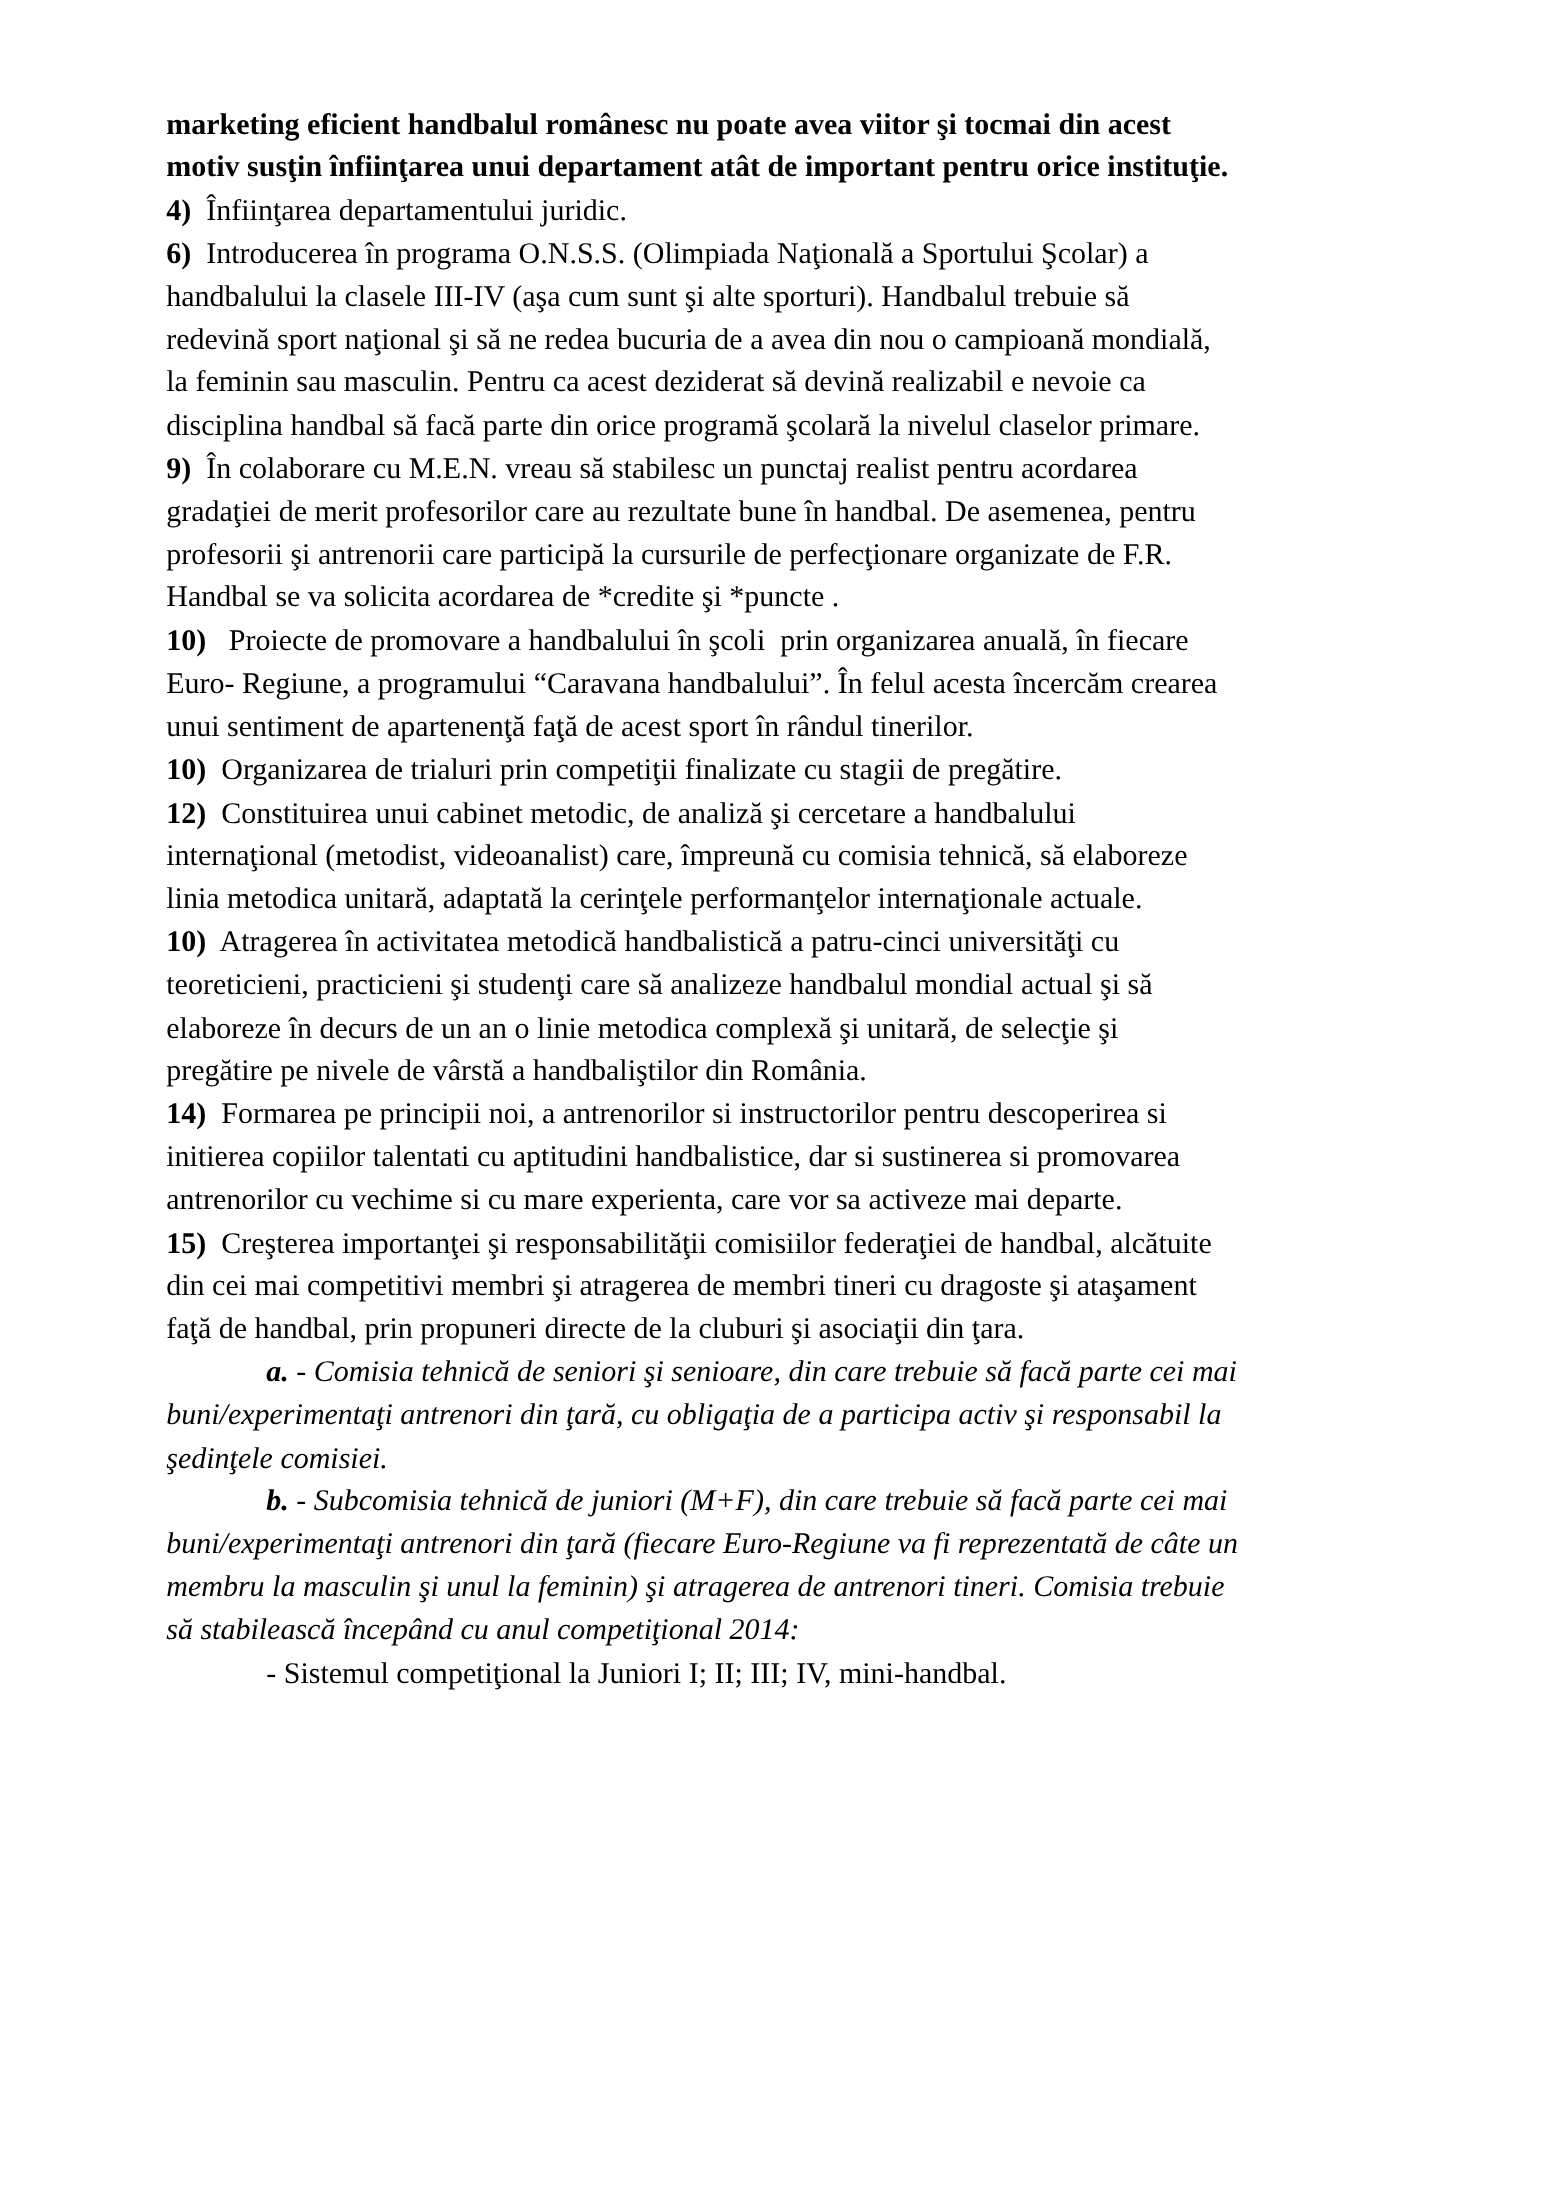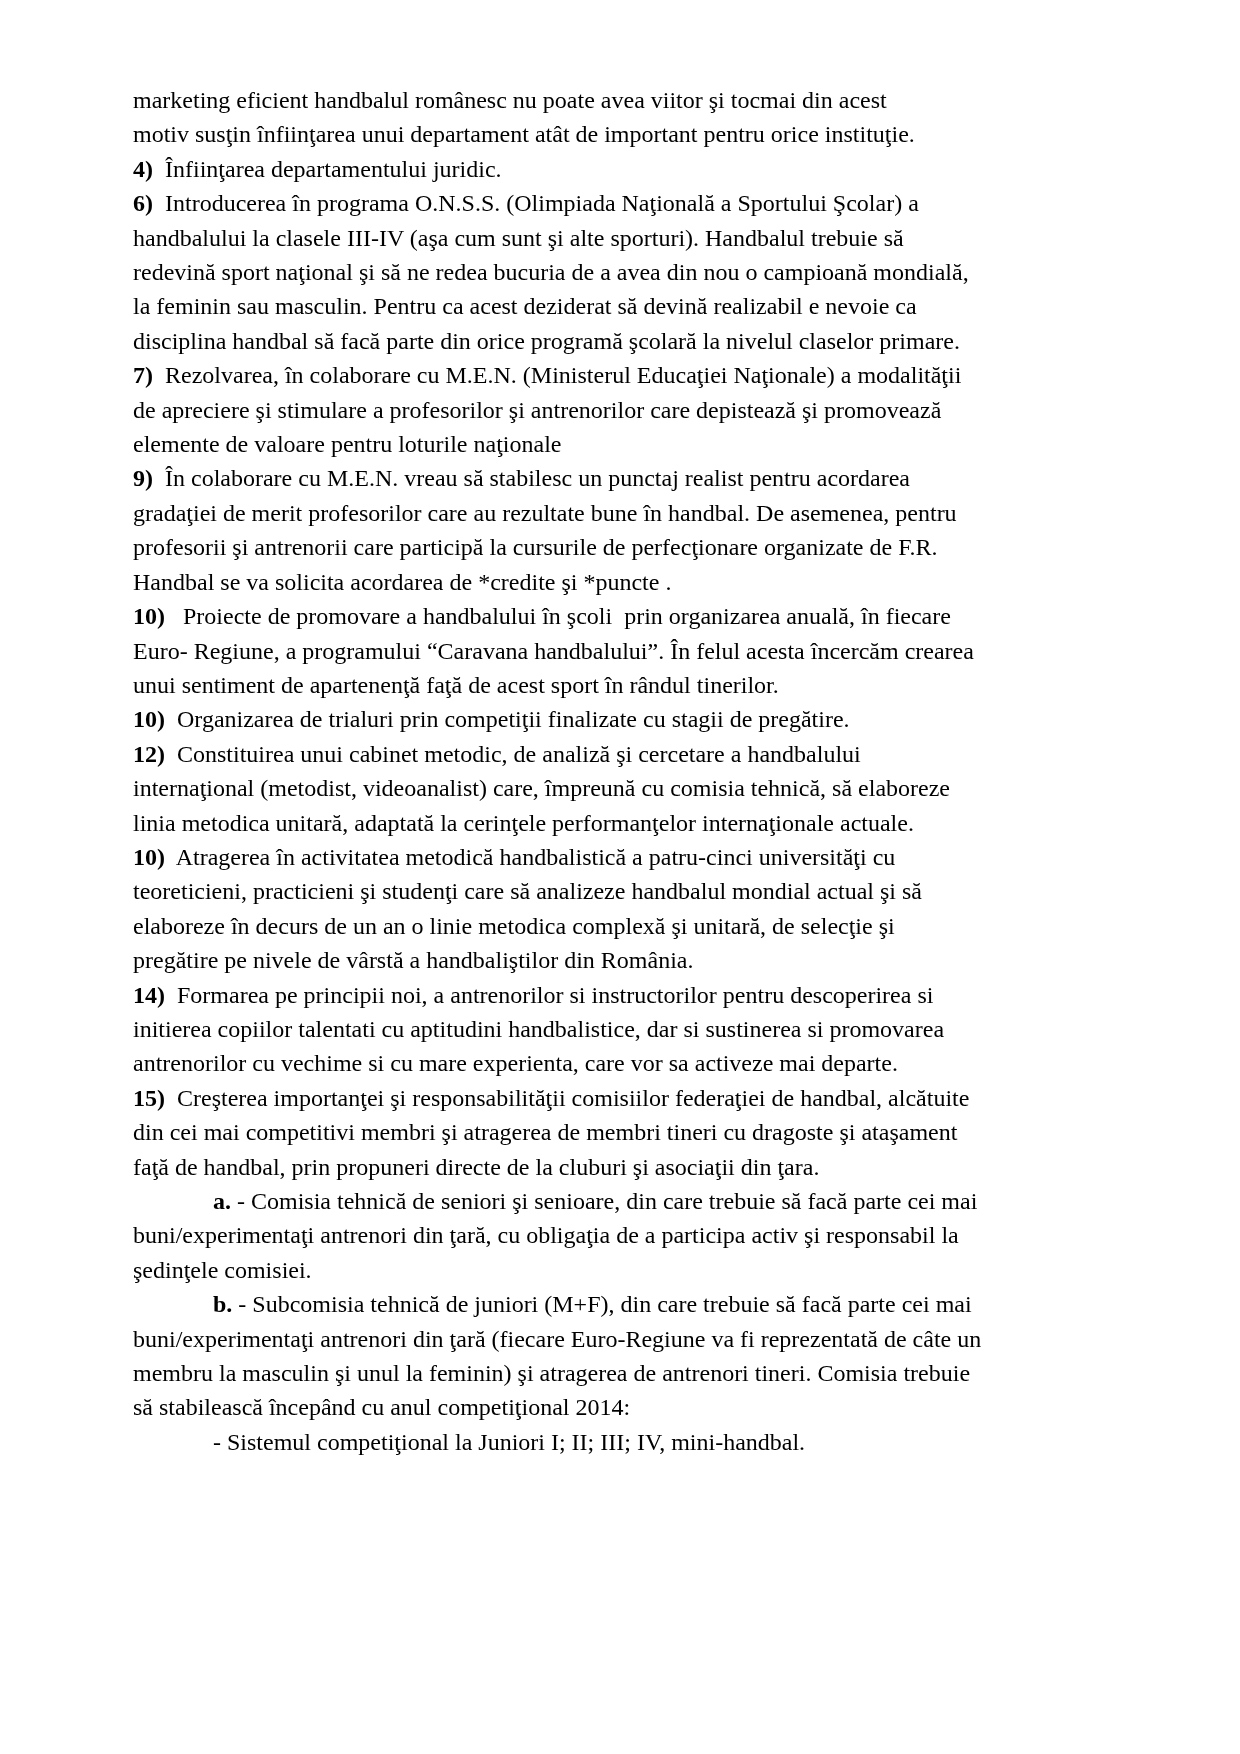--- a/index.html
+++ b/index.html
@@ -22,24 +22,25 @@
     color: #000000;
     font-size: 24px;
     line-height: 34.4px;
     text-align: left;
   }
   .para {
     white-space: pre-wrap;
     margin: 0;
   }
   .intro {
-    font-weight: normal;
+    font-weight: bold;
   }
   .sub {
     text-indent: 80px;
+    font-style: italic;
   }
   .dash {
     text-indent: 80px;
   }
   .spacer {
     height: 34.4px;
   }
   .label {
     font-weight: bold;
   }
@@ -49,23 +50,20 @@
 
 <div class="doc" id="doc-body">
     <div class="para intro"><span>marketing eficient handbalul românesc nu poate avea viitor şi tocmai din acest
 motiv susţin înfiinţarea unui departament atât de important pentru orice instituţie.</span></div>
     <div class="para item"><span class="label">4)</span><span>  Înfiinţarea departamentului juridic.</span></div>
     <div class="para item"><span class="label">6)</span><span>  Introducerea în programa O.N.S.S. (Olimpiada Naţională a Sportului Şcolar) a
 handbalului la clasele III-IV (aşa cum sunt şi alte sporturi). Handbalul trebuie să
 redevină sport naţional şi să ne redea bucuria de a avea din nou o campioană mondială,
 la feminin sau masculin. Pentru ca acest deziderat să devină realizabil e nevoie ca
 disciplina handbal să facă parte din orice programă şcolară la nivelul claselor primare.</span></div>
-    <div class="para item"><span class="label">7)</span><span>  Rezolvarea, în colaborare cu M.E.N. (Ministerul Educaţiei Naţionale) a modalităţii
-de apreciere şi stimulare a profesorilor şi antrenorilor care depistează şi promovează
-elemente de valoare pentru loturile naţionale</span></div>
     <div class="para item"><span class="label">9)</span><span>  În colaborare cu M.E.N. vreau să stabilesc un punctaj realist pentru acordarea
 gradaţiei de merit profesorilor care au rezultate bune în handbal. De asemenea, pentru
 profesorii şi antrenorii care participă la cursurile de perfecţionare organizate de F.R.
 Handbal se va solicita acordarea de *credite şi *puncte .</span></div>
     <div class="para item"><span class="label">10)</span><span>   Proiecte de promovare a handbalului în şcoli  prin organizarea anuală, în fiecare
 Euro- Regiune, a programului “Caravana handbalului”. În felul acesta încercăm crearea
 unui sentiment de apartenenţă faţă de acest sport în rândul tinerilor.</span></div>
     <div class="para item"><span class="label">10)</span><span>  Organizarea de trialuri prin competiţii finalizate cu stagii de pregătire.</span></div>
     <div class="para item"><span class="label">12)</span><span>  Constituirea unui cabinet metodic, de analiză şi cercetare a handbalului
 internaţional (metodist, videoanalist) care, împreună cu comisia tehnică, să elaboreze

